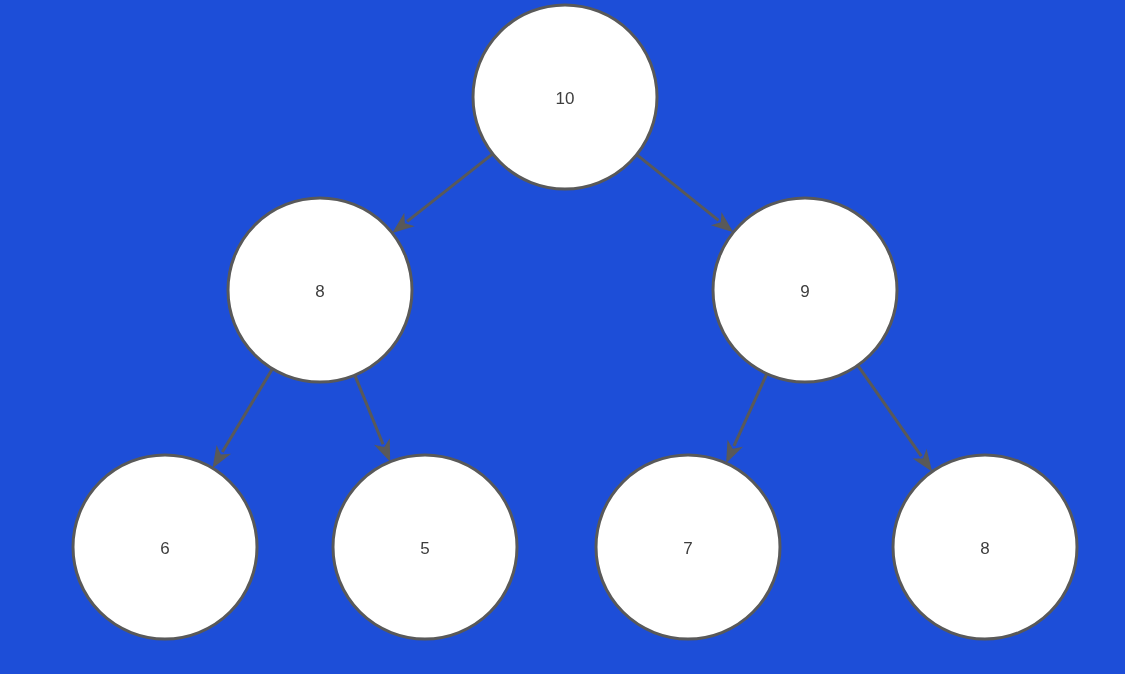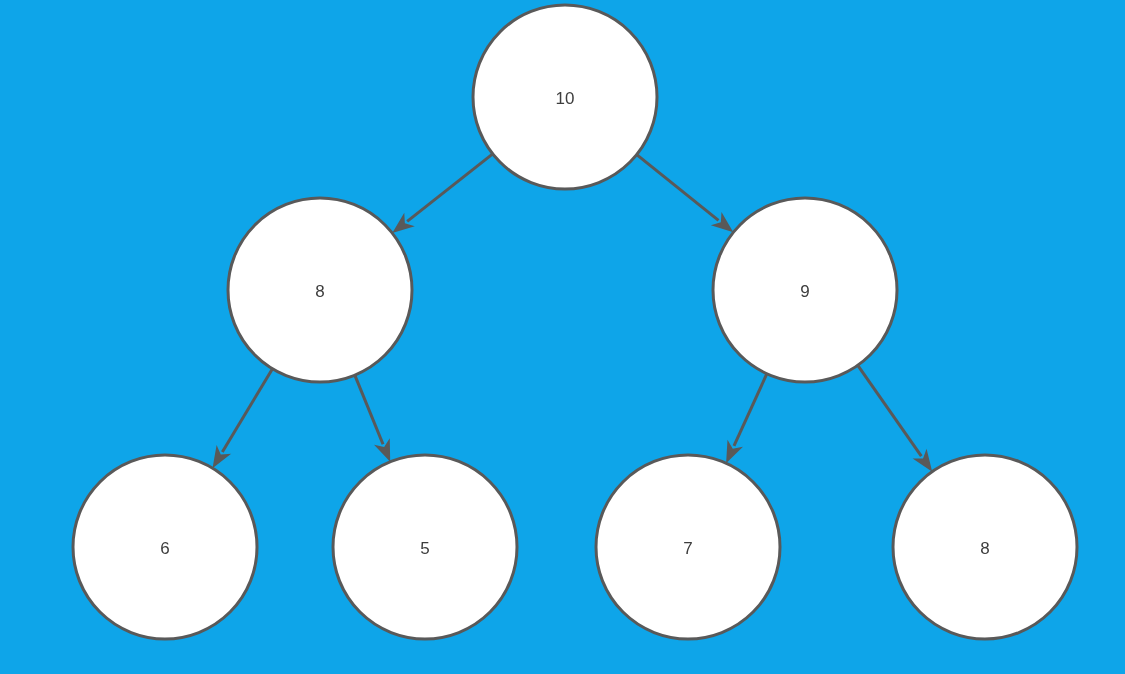--- a/index.html
+++ b/index.html
@@ -8,21 +8,21 @@
     padding: 0;
     background: #ffffff;
   }
   body {
     font-family: "Liberation Sans", sans-serif;
   }
   #canvas {
     position: relative;
     width: 1125px;
     height: 674px;
-    background: #0ea5e9;
+    background: #1d4ed8;
     overflow: hidden;
   }
   #tree-svg {
     position: absolute;
     top: 0;
     left: 0;
     width: 1125px;
     height: 674px;
     display: block;
   }

